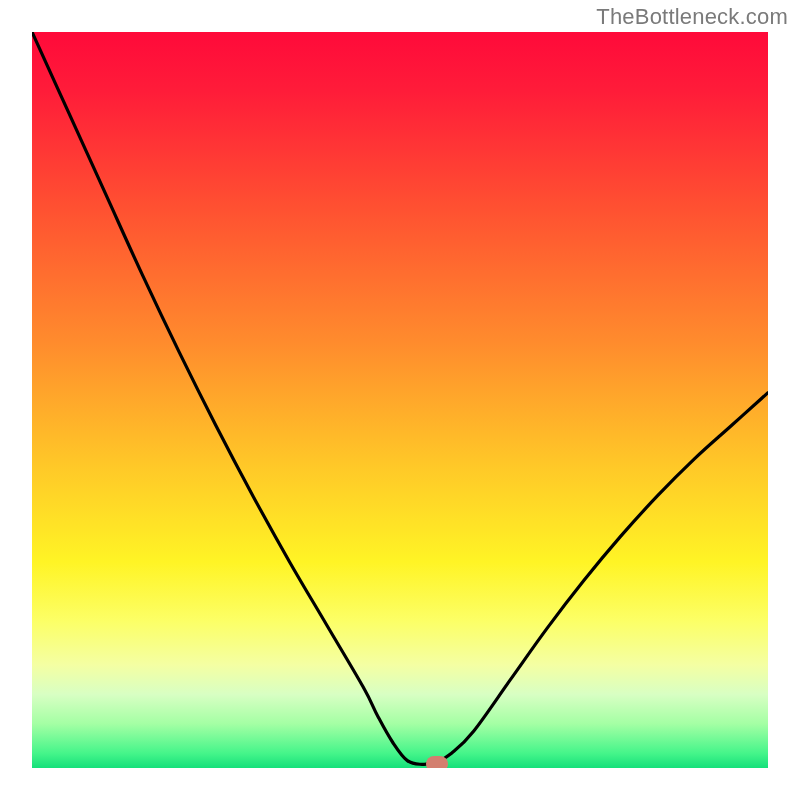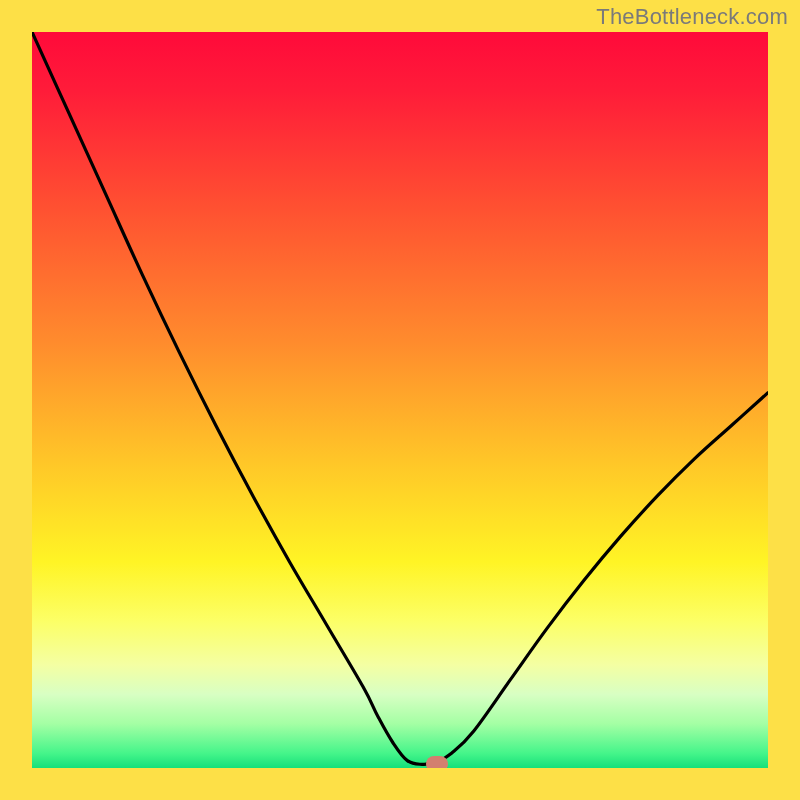--- a/index.html
+++ b/index.html
@@ -7,21 +7,21 @@
     padding: 0;
     width: 800px;
     height: 800px;
     background: #000;
     overflow: hidden;
   }
   .frame {
     position: relative;
     width: 800px;
     height: 800px;
-    background: #fde047;
+    background: #ffffff;
   }
   .plot-area {
     position: absolute;
     left: 32px;
     top: 32px;
     width: 736px;
     height: 736px;
     overflow: hidden;
   }
   .gradient-bg {

